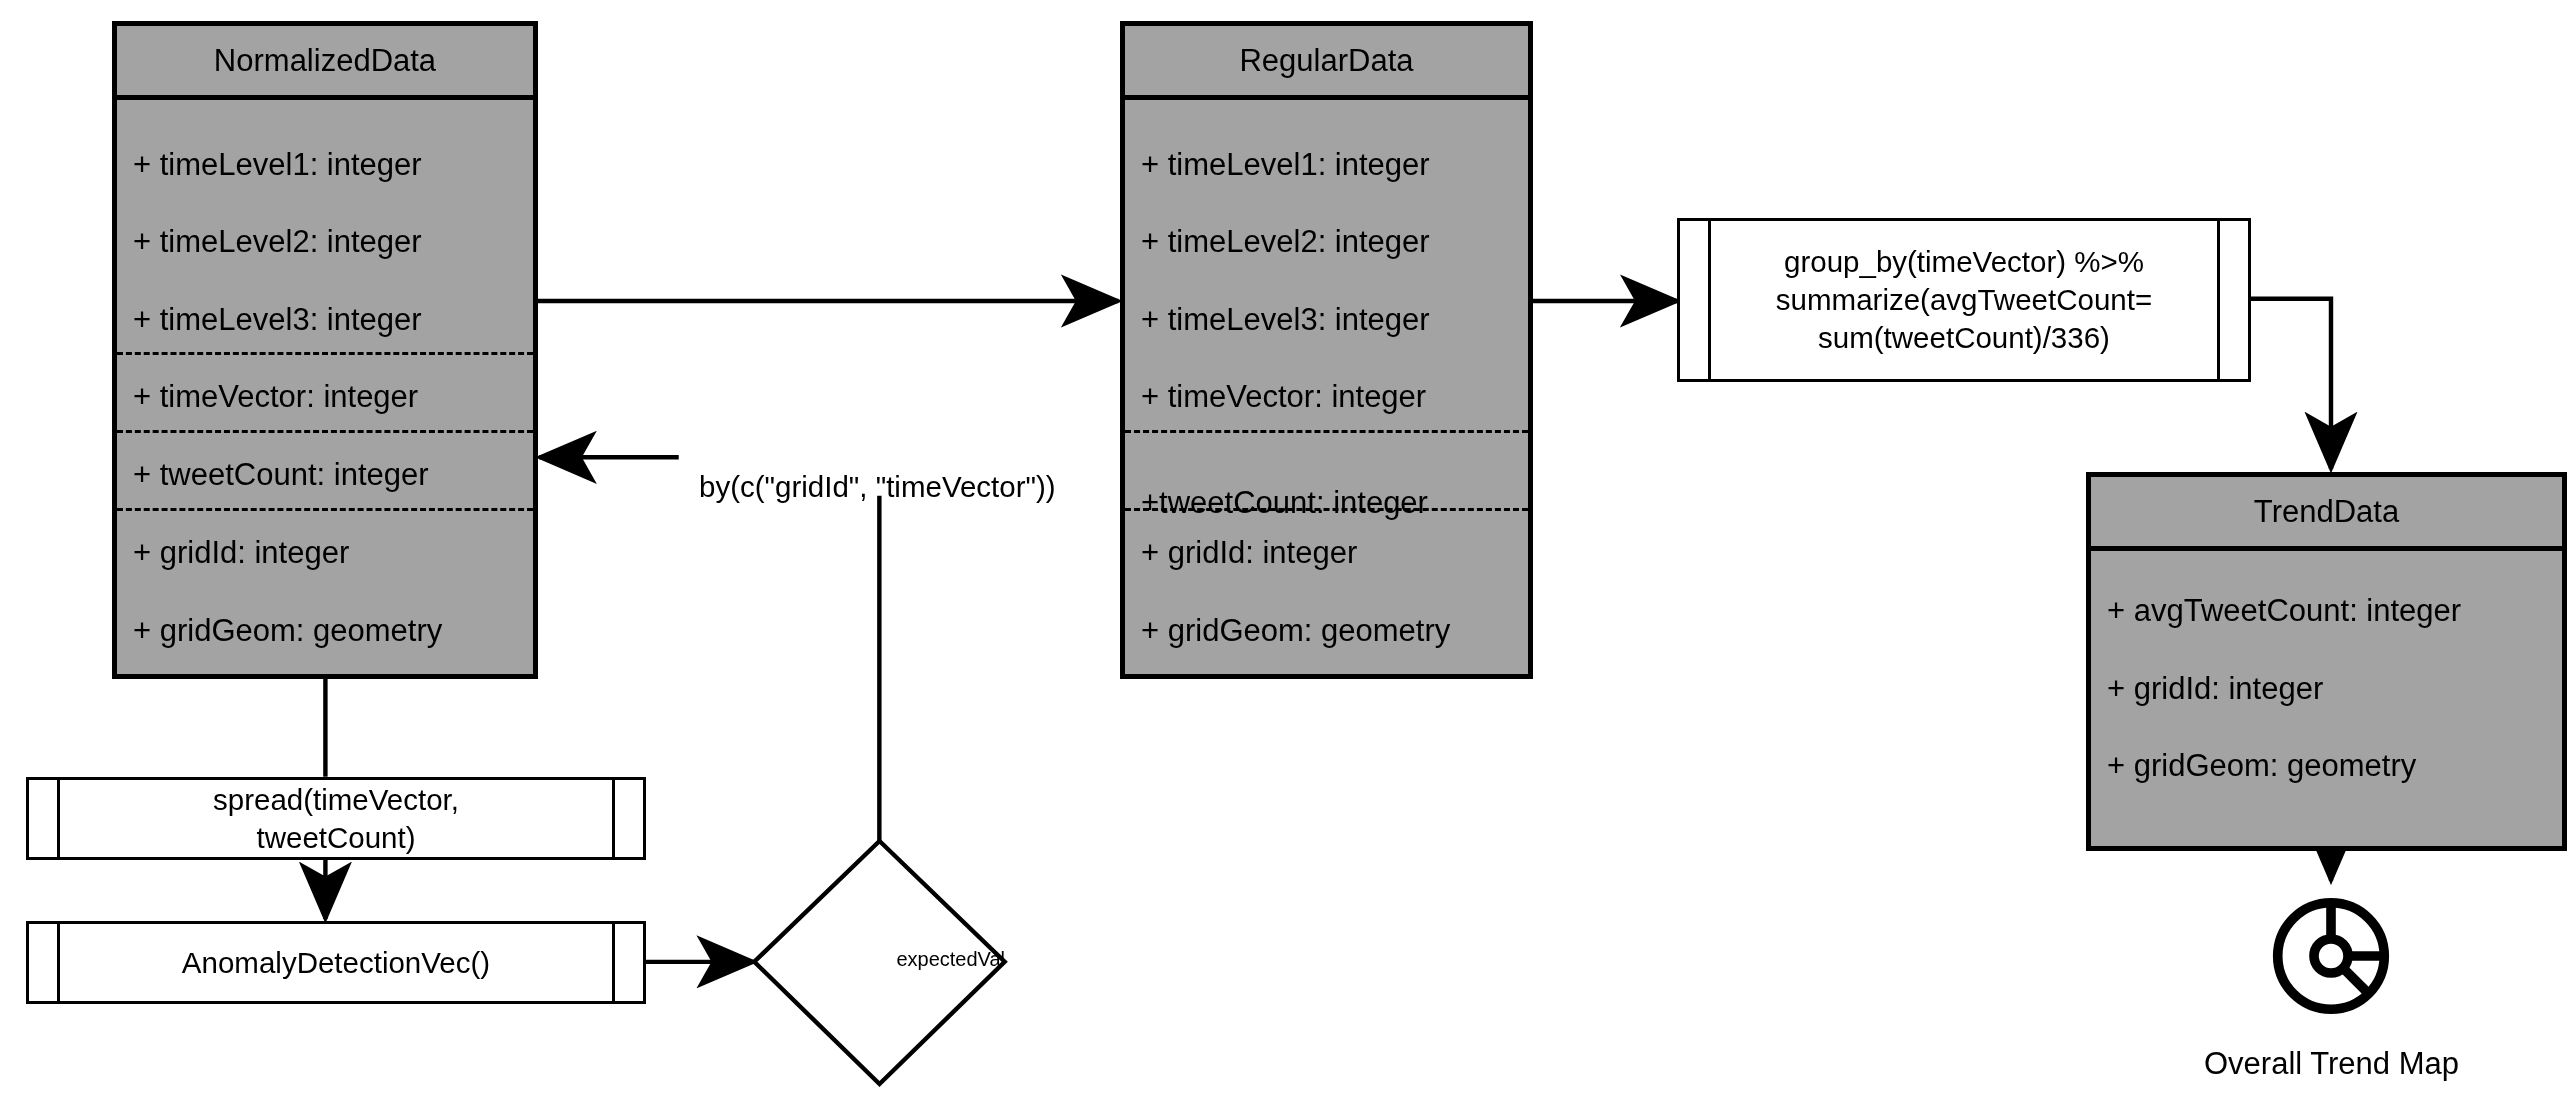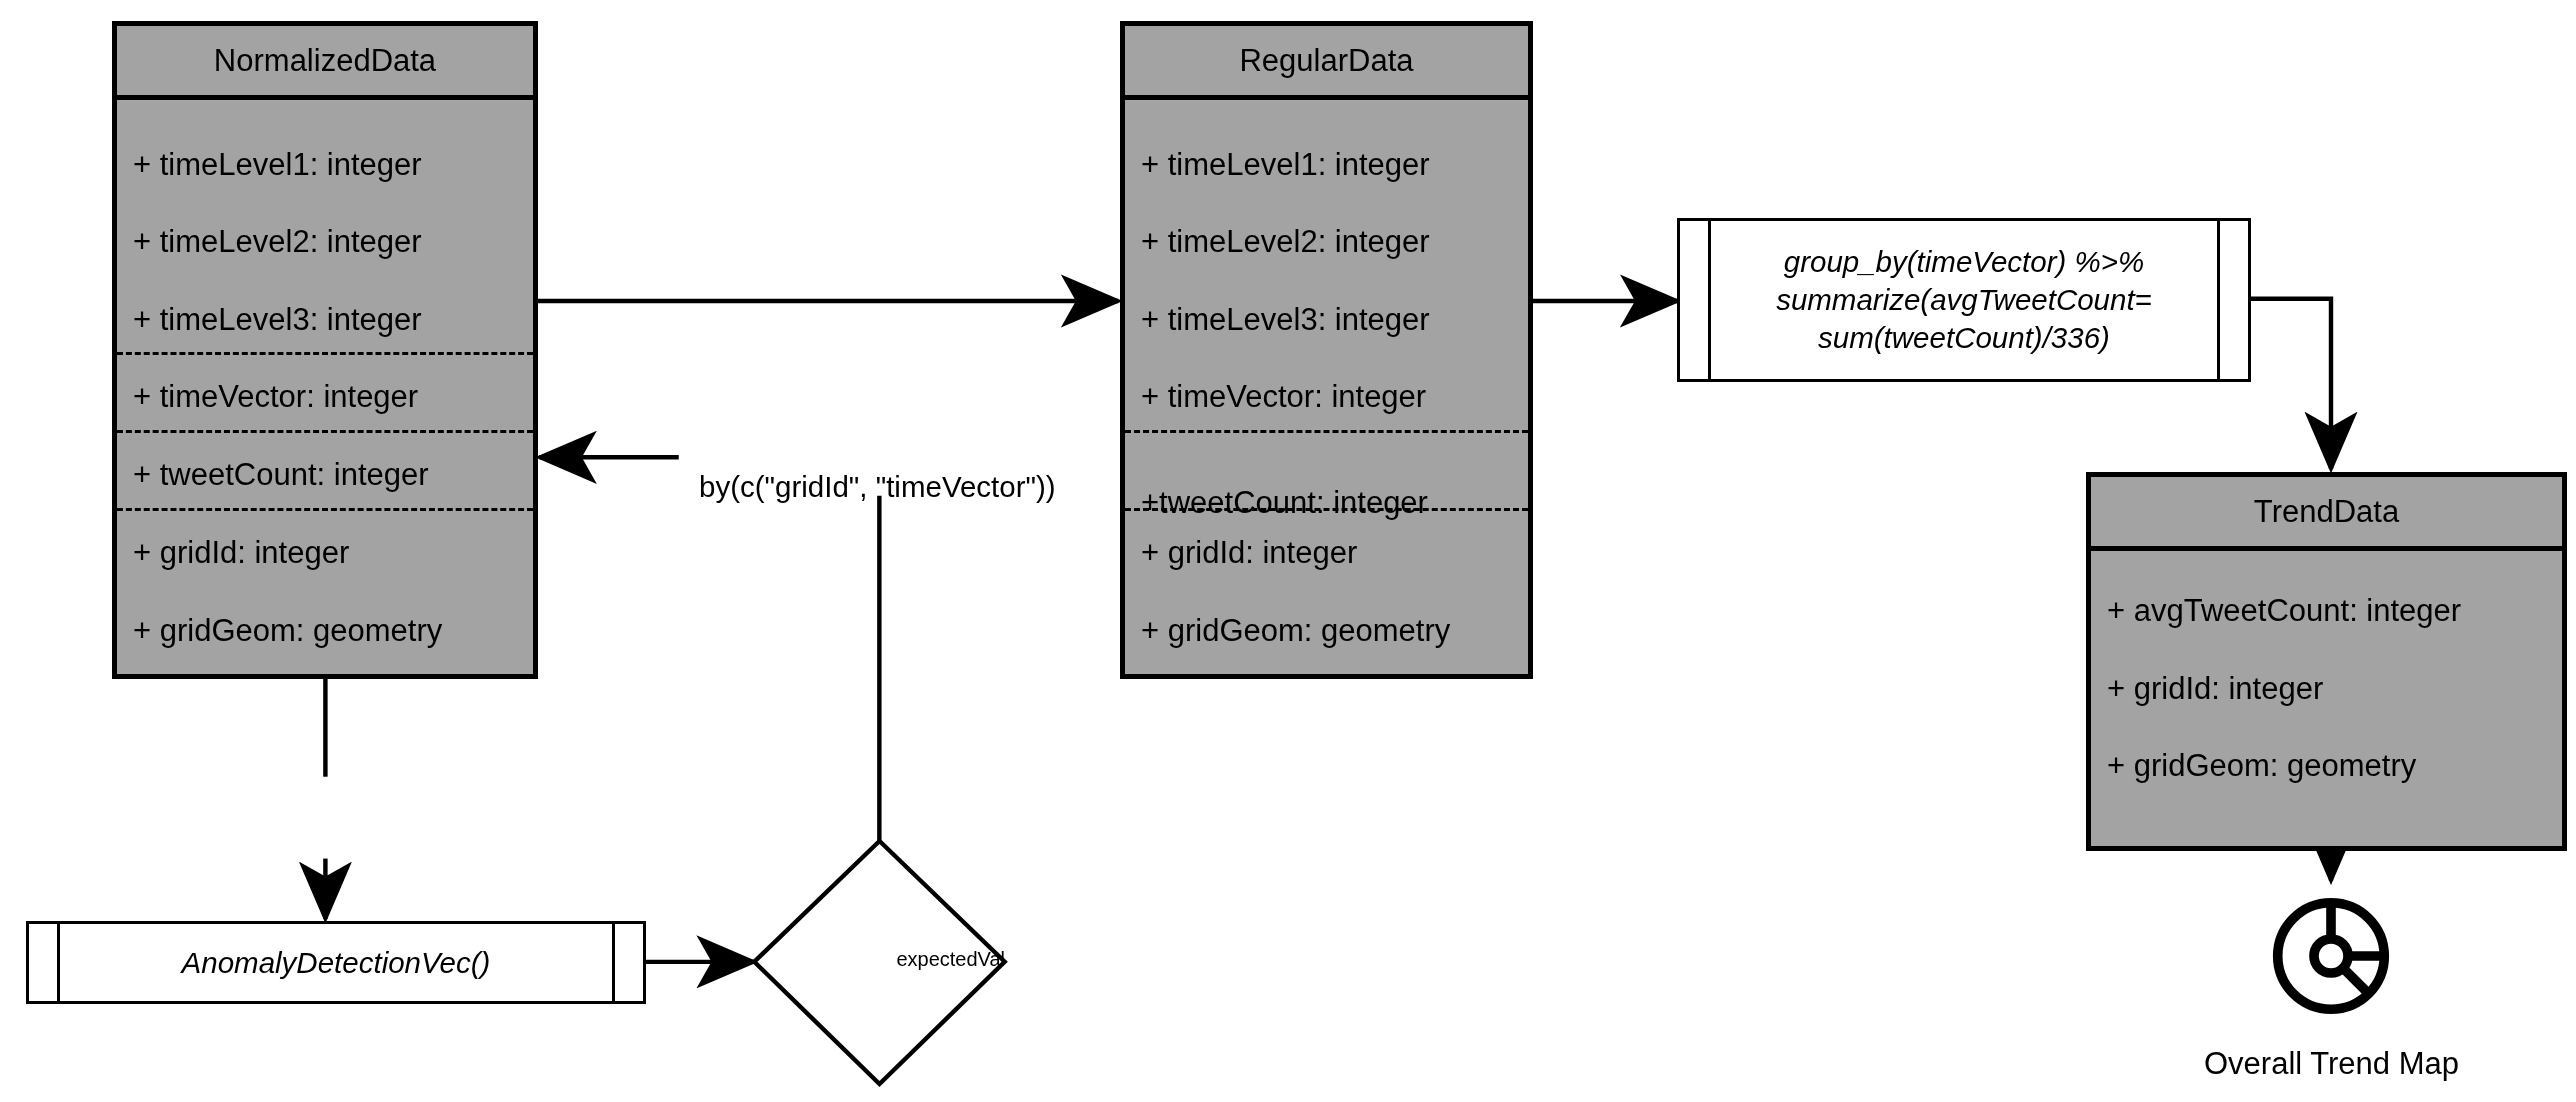--- a/index.html
+++ b/index.html
@@ -59,21 +59,20 @@
     border-top: 3.7px dashed #000000;
   }
   
   .proc {
     position: absolute;
     box-sizing: border-box;
     background: #ffffff;
     border: 3px solid #000000;
     display: flex;
     align-items: stretch;
-    font-style: italic;
   }
   .proc-bar {
     width: 0;
     border-left: 3px solid #000000;
     flex: 0 0 auto;
   }
   .proc-gutter {
     flex: 0 0 auto;
   }
   .proc-text {
@@ -206,20 +205,28 @@
   <div class="proc" style="left:1677px; top:218px; width:574px; height:164px;">
     <div class="proc-gutter" style="width:28px;"></div>
     <div class="proc-bar"></div>
     <div class="proc-text">group_by(timeVector) %&gt;%
 summarize(avgTweetCount=
 sum(tweetCount)/336)</div>
     <div class="proc-bar"></div>
     <div class="proc-gutter" style="width:28px;"></div>
   </div>
 
+  <div class="proc" style="left:26px; top:777px; width:620px; height:83px;">
+    <div class="proc-gutter" style="width:28px;"></div>
+    <div class="proc-bar"></div>
+    <div class="proc-text">spread(timeVector,
+tweetCount)</div>
+    <div class="proc-bar"></div>
+    <div class="proc-gutter" style="width:28px;"></div>
+  </div>
 
   <div class="proc" style="left:26px; top:921px; width:620px; height:83px;">
     <div class="proc-gutter" style="width:28px;"></div>
     <div class="proc-bar"></div>
     <div class="proc-text">AnomalyDetectionVec()</div>
     <div class="proc-bar"></div>
     <div class="proc-gutter" style="width:28px;"></div>
   </div>
 
   <div class="diamond-wrap" style="left:754px; top:841px; width:251px; height:243px;">

